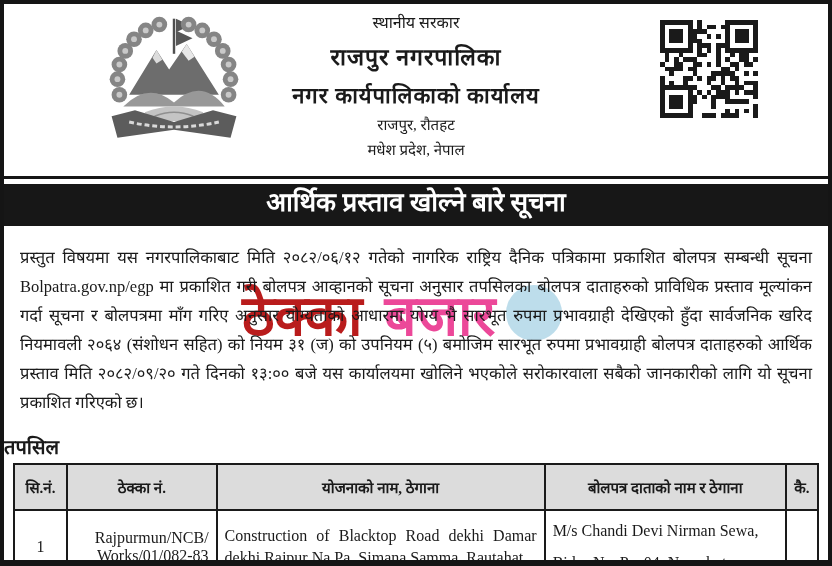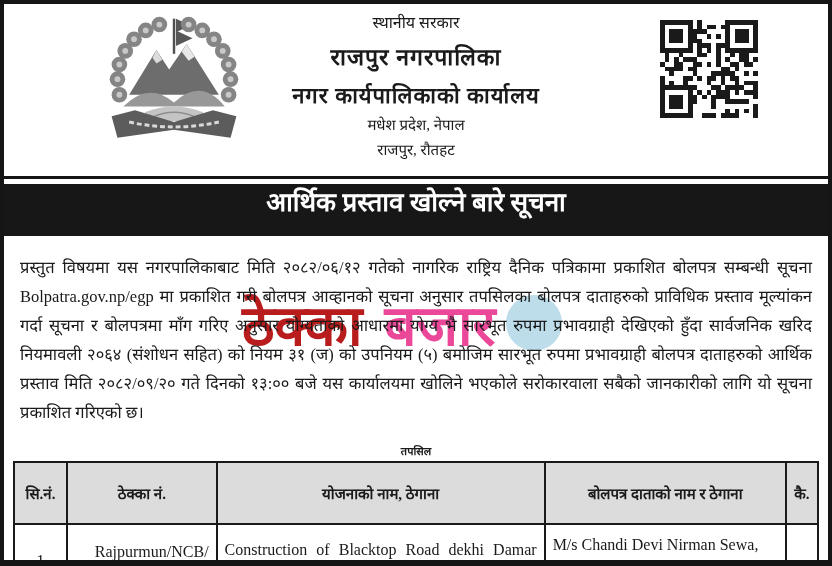--- a/index.html
+++ b/index.html
@@ -33,52 +33,52 @@
   .addr-line  { font-size: 15px; margin-top: 5px; }
 
   .divider { height: 3px; background: #151515; }
 
   
   .banner {
     margin-top: 5px;
     background: #171717; color: #ffffff;
     text-align: center;
     font-size: 26px; font-weight: bold;
-    height: 52px; line-height: 38px;
+    height: 42px; line-height: 38px;
   }
   .pubdate { text-align: center; font-weight: bold; font-size: 15px; margin: 8px 0 3px; }
 
   
   .content { position: relative; }
   .watermark {
     position: absolute; left: 238px; top: 32px; z-index: 0;
     display: flex; align-items: center; gap: 10px;
     font-weight: bold; font-size: 56px; white-space: nowrap;
     pointer-events: none; user-select: none;
   }
   .wm-circle { width: 56px; height: 56px; border-radius: 50%; opacity: .9; }
   .body-text {
     position: relative; z-index: 1;
     padding: 0 16px;
     font-size: 16.5px; line-height: 29px;
     text-align: justify;
   }
 
   
-  .tapasil { text-align: center; font-weight: bold; font-size: 11px; margin: 2px 0 3px; }
+  .tapasil { font-weight: bold; font-size: 20px; margin: 2px 0 3px; }
   table.detail {
     width: calc(100% - 18px);
     margin: 0 9px;
     border-collapse: collapse;
   }
   table.detail th, table.detail td { border: 2px solid #1a1a1a; }
   table.detail th {
     background: #dcdcdc;
     font-size: 15px; font-weight: bold;
-    padding: 20px 2px;
+    padding: 12px 2px;
   }
   table.detail td { font-size: 16px; padding: 4px 7px; vertical-align: middle; }
   td.cell-sn       { text-align: center; }
   td.cell-contract { text-align: right; }
   td.cell-project  { text-align: justify; line-height: 22px; }
   td.cell-bidder   { text-align: left; line-height: 32px; }
 </style>
 </head>
 <body>
 
@@ -137,22 +137,22 @@
 
         <path d="M16 104 L40 98 L80 110 L120 98 L144 104 L138 126 L80 118 L22 126 Z" fill="#5c5c5c"></path>
         <path d="M34 110 Q80 120 126 110" stroke="#d9d9d9" stroke-width="3" stroke-dasharray="5 3" fill="none"></path>
       </svg>
     </div>
 
     <div class="header-center">
       <div class="gov-line">स्थानीय सरकार</div>
       <div class="muni-line">राजपुर नगरपालिका</div>
       <div class="office-line">नगर कार्यपालिकाको कार्यालय</div>
+      <div class="addr-line">राजपुर, रौतहट</div>
       <div class="addr-line">मधेश प्रदेश, नेपाल</div>
-      <div class="addr-line">राजपुर, रौतहट</div>
     </div>
 
     <div class="qr"><svg viewBox="0 0 84 84" width="100%" height="100%" shape-rendering="crispEdges" fill="#1a1a1a">
           <rect x="0" y="0" width="4" height="4"></rect>
           <rect x="4" y="0" width="4" height="4"></rect>
           <rect x="8" y="0" width="4" height="4"></rect>
           <rect x="12" y="0" width="4" height="4"></rect>
           <rect x="16" y="0" width="4" height="4"></rect>
           <rect x="20" y="0" width="4" height="4"></rect>
           <rect x="24" y="0" width="4" height="4"></rect>

